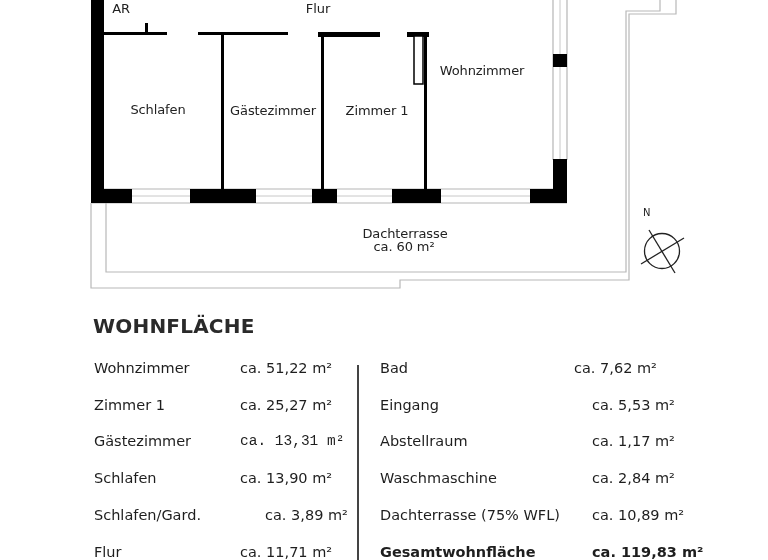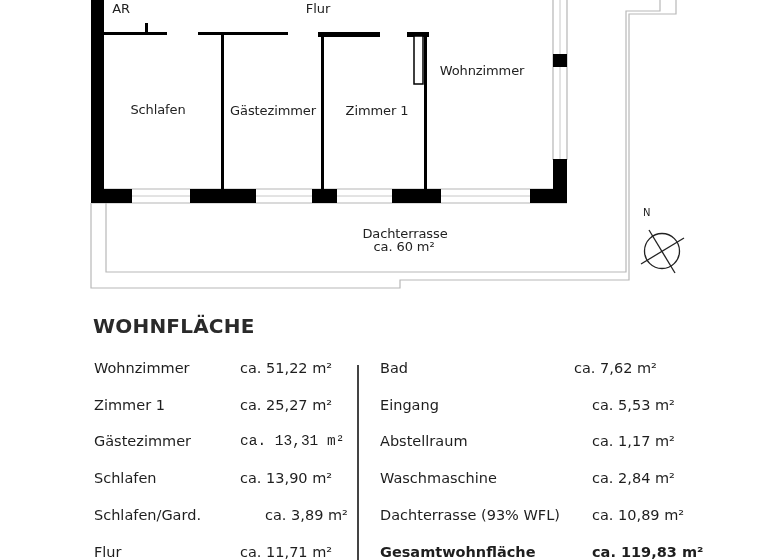--- a/index.html
+++ b/index.html
@@ -156,20 +156,20 @@
   </div>
   <div class="row" style="left:380px; top:429px;">
     <span class="name">Abstellraum</span>
     <span class="val" style="left:212px;">ca. 1,17 m²</span>
   </div>
   <div class="row" style="left:380px; top:466px;">
     <span class="name">Waschmaschine</span>
     <span class="val" style="left:212px;">ca. 2,84 m²</span>
   </div>
   <div class="row" style="left:380px; top:503px;">
-    <span class="name">Dachterrasse (93% WFL)</span>
+    <span class="name">Dachterrasse (75% WFL)</span>
     <span class="val" style="left:212px;text-align:center;">ca. 10,89 m²</span>
   </div>
   <div class="row total" style="left:380px; top:540px;">
     <span class="name">Gesamtwohnfläche</span>
     <span class="val" style="left:212px;">ca. 119,83 m²</span>
   </div>
 </div>
 
 </body></html>

